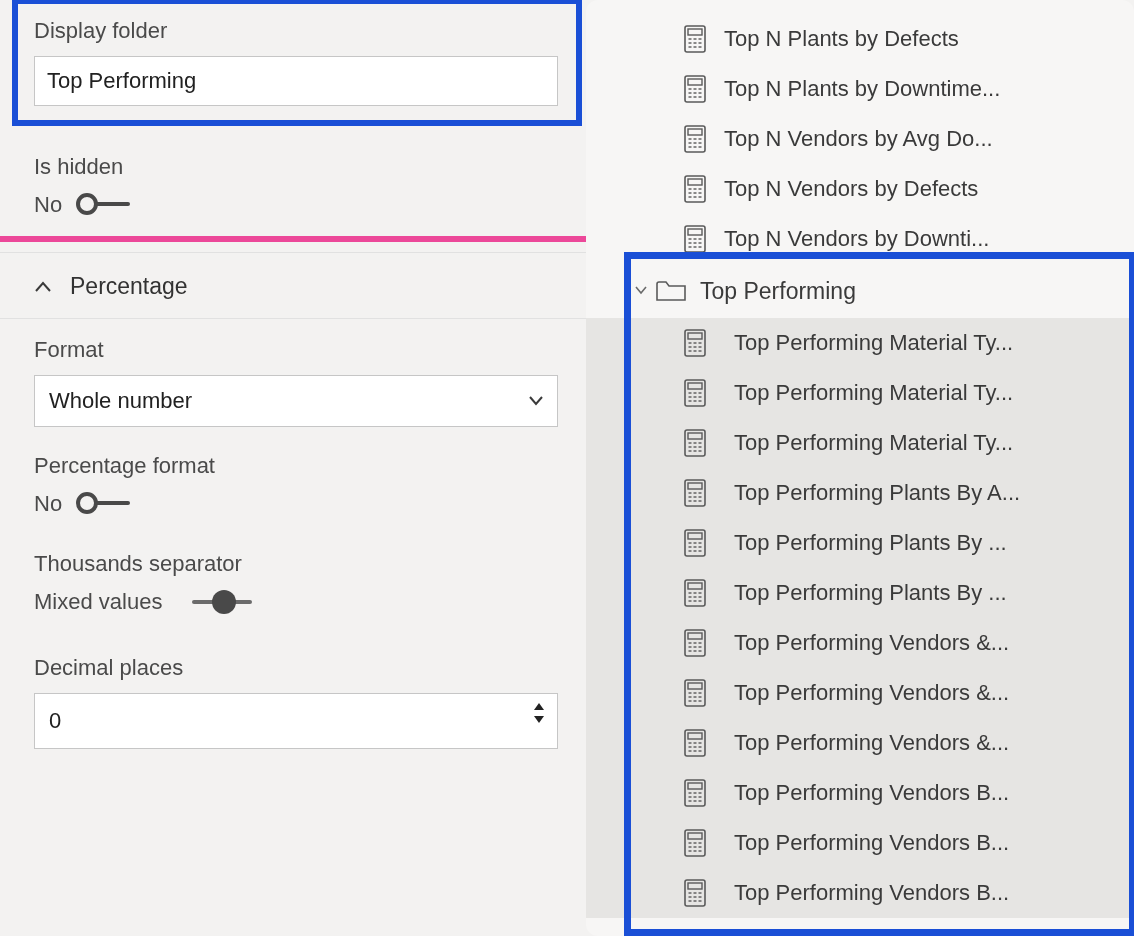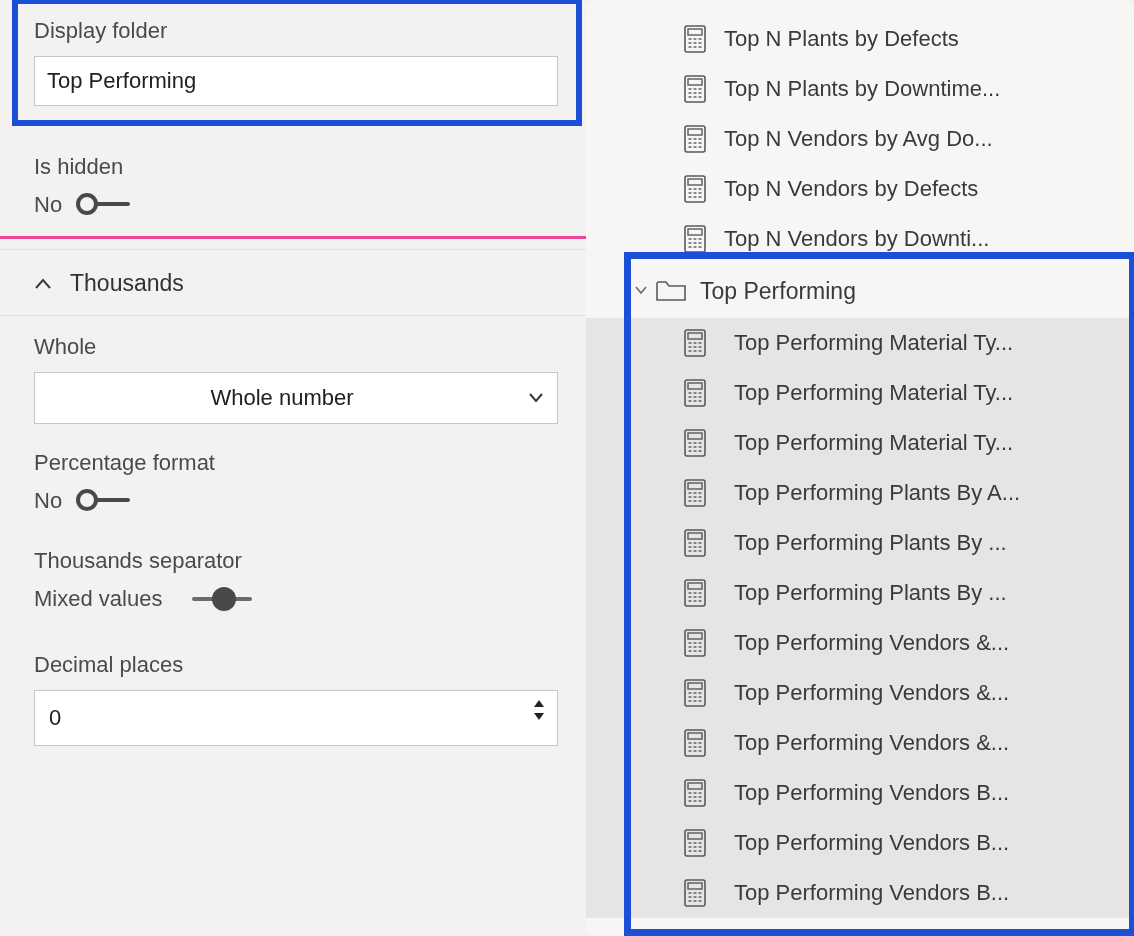--- a/index.html
+++ b/index.html
@@ -33,21 +33,21 @@
   .highlight-left {
     left: 12px;
     top: -2px;
     width: 570px;
     height: 128px;
   }
   .prop-group {
     padding: 18px 28px 18px 34px;
   }
   .prop-group.bordered {
-    border-bottom: 3px solid #ec4899;
+    border-bottom: 6px solid #ec4899;
   }
   .prop-label {
     font-size: 22px;
     color: #4a4a4a;
     margin-bottom: 12px;
   }
   .text-input {
     width: 524px;
     height: 50px;
     background: #ffffff;
@@ -116,21 +116,20 @@
   .select-input {
     width: 524px;
     height: 52px;
     background: #ffffff;
     border: 1px solid #c6c6c6;
     padding: 0 42px 0 14px;
     font-size: 22px;
     color: #212121;
     display: flex;
     align-items: center;
-    justify-content: center;
   }
   .chevron-down-sel {
     position: absolute;
     right: 14px;
     top: 18px;
     width: 16px; height: 16px;
   }
   .mixed-toggle {
     display:flex;
     align-items:center;
@@ -281,25 +280,25 @@
           <div class="toggle-track"></div>
           <div class="toggle-handle"></div>
         </div>
       </div>
     </div>
 
     <div class="section-header">
       <svg class="chevron-up" viewBox="0 0 18 18">
           <use href="#chev-up-g"></use>
         </svg>
-      <span class="section-title">Thousands</span>
+      <span class="section-title">Percentage</span>
     </div>
 
     <div class="prop-group">
-      <div class="prop-label">Whole</div>
+      <div class="prop-label">Format</div>
       <div class="select-wrap">
         <div class="select-input">
           <span>Whole number</span>
         </div>
         <svg class="chevron-down-sel" viewBox="0 0 16 16">
             <use href="#chev-down-g"></use>
           </svg>
       </div>
     </div>
 

